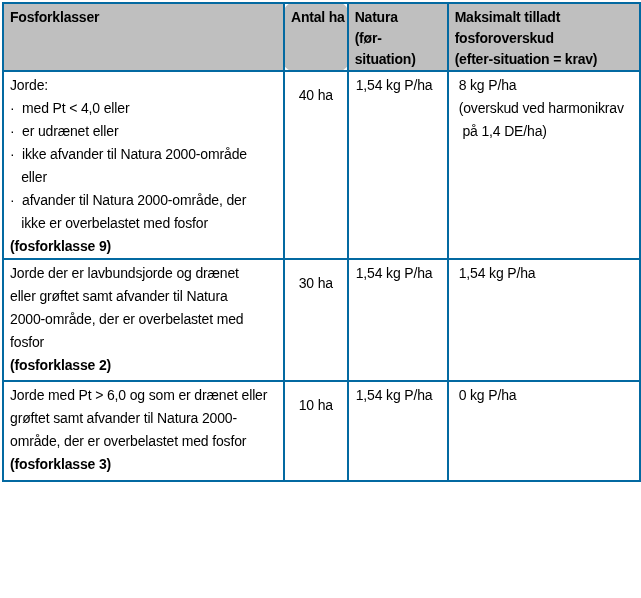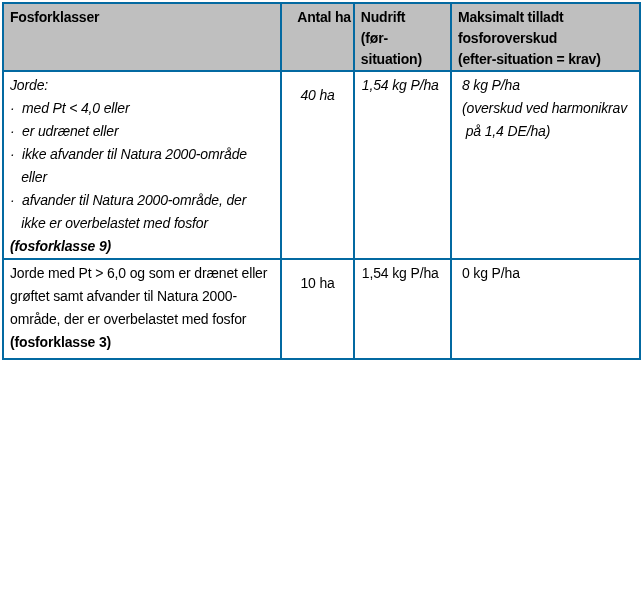--- a/index.html
+++ b/index.html
@@ -25,52 +25,52 @@
   }
   .phos-table th {
     background: #BFBFBF;
     text-align: left;
     font-weight: bold;
     line-height: 21px;
     padding: 3px 2px 0 6px;
     letter-spacing: -0.2px;
     white-space: pre;
   }
-  .phos-table th.col-area { padding-left: 15px; }
+  .phos-table th.col-area { padding-left: 6px; border-radius: 9px; }
   .phos-table td {
     line-height: 23px;
     letter-spacing: -0.15px;
   }
   .lines { white-space: pre; }
   .class-cell { padding: 2px 2px 0 6px; }
   .bold-line { font-weight: bold; white-space: pre; }
   .area-cell { text-align: center; padding: 12px 0 0 0; }
   .nudrift-cell { padding: 2px 0 0 7px; white-space: pre; }
   .max-cell { padding: 2px 0 0 10px; margin-top: 13px; }
   tr.header-row { height: 66px; }
-  tr.row-0 { height: 187px; font-style: italic; }
+  tr.row-0 { height: 187px; }
   tr.row-1 { height: 115px; }
   tr.row-2 { height: 122px; }
   tr.row-3 { height: 100px; }
 </style>
 </head>
 <body>
 
 <table class="phos-table">
   <colgroup>
     <col style="width:281px">
     <col style="width:62px">
     <col style="width:100px">
     <col style="width:192px">
   </colgroup>
   <thead>
     <tr class="header-row">
       <th>Fosforklasser</th>
       <th class="col-area">Antal ha</th>
-      <th>Nudrift
+      <th>Natura
 (før-
 situation)</th>
       <th>Maksimalt tilladt
 fosforoverskud
 (efter-situation = krav)</th>
     </tr>
   </thead>
   <tbody>
     <tr class="row-0">
       <td class="class-cell">
@@ -84,20 +84,34 @@
         <div class="bold-line">(fosforklasse 9)</div>
       </td>
       <td class="area-cell">40 ha</td>
       <td class="nudrift-cell">1,54 kg P/ha</td>
       <td class="max-cell">
         <div class="lines">8 kg P/ha
 (overskud ved harmonikrav
  på 1,4 DE/ha)</div>
       </td>
     </tr>
+    <tr class="row-2">
+      <td class="class-cell">
+        <div class="lines">Jorde der er lavbundsjorde og drænet
+eller grøftet samt afvander til Natura
+2000-område, der er overbelastet med
+fosfor</div>
+        <div class="bold-line">(fosforklasse 2)</div>
+      </td>
+      <td class="area-cell">30 ha</td>
+      <td class="nudrift-cell">1,54 kg P/ha</td>
+      <td class="max-cell">
+        <div class="lines">1,54 kg P/ha</div>
+      </td>
+    </tr>
     <tr class="row-3">
       <td class="class-cell">
         <div class="lines">Jorde med Pt &gt; 6,0 og som er drænet eller
 grøftet samt afvander til Natura 2000-
 område, der er overbelastet med fosfor</div>
         <div class="bold-line">(fosforklasse 3)</div>
       </td>
       <td class="area-cell">10 ha</td>
       <td class="nudrift-cell">1,54 kg P/ha</td>
       <td class="max-cell">

